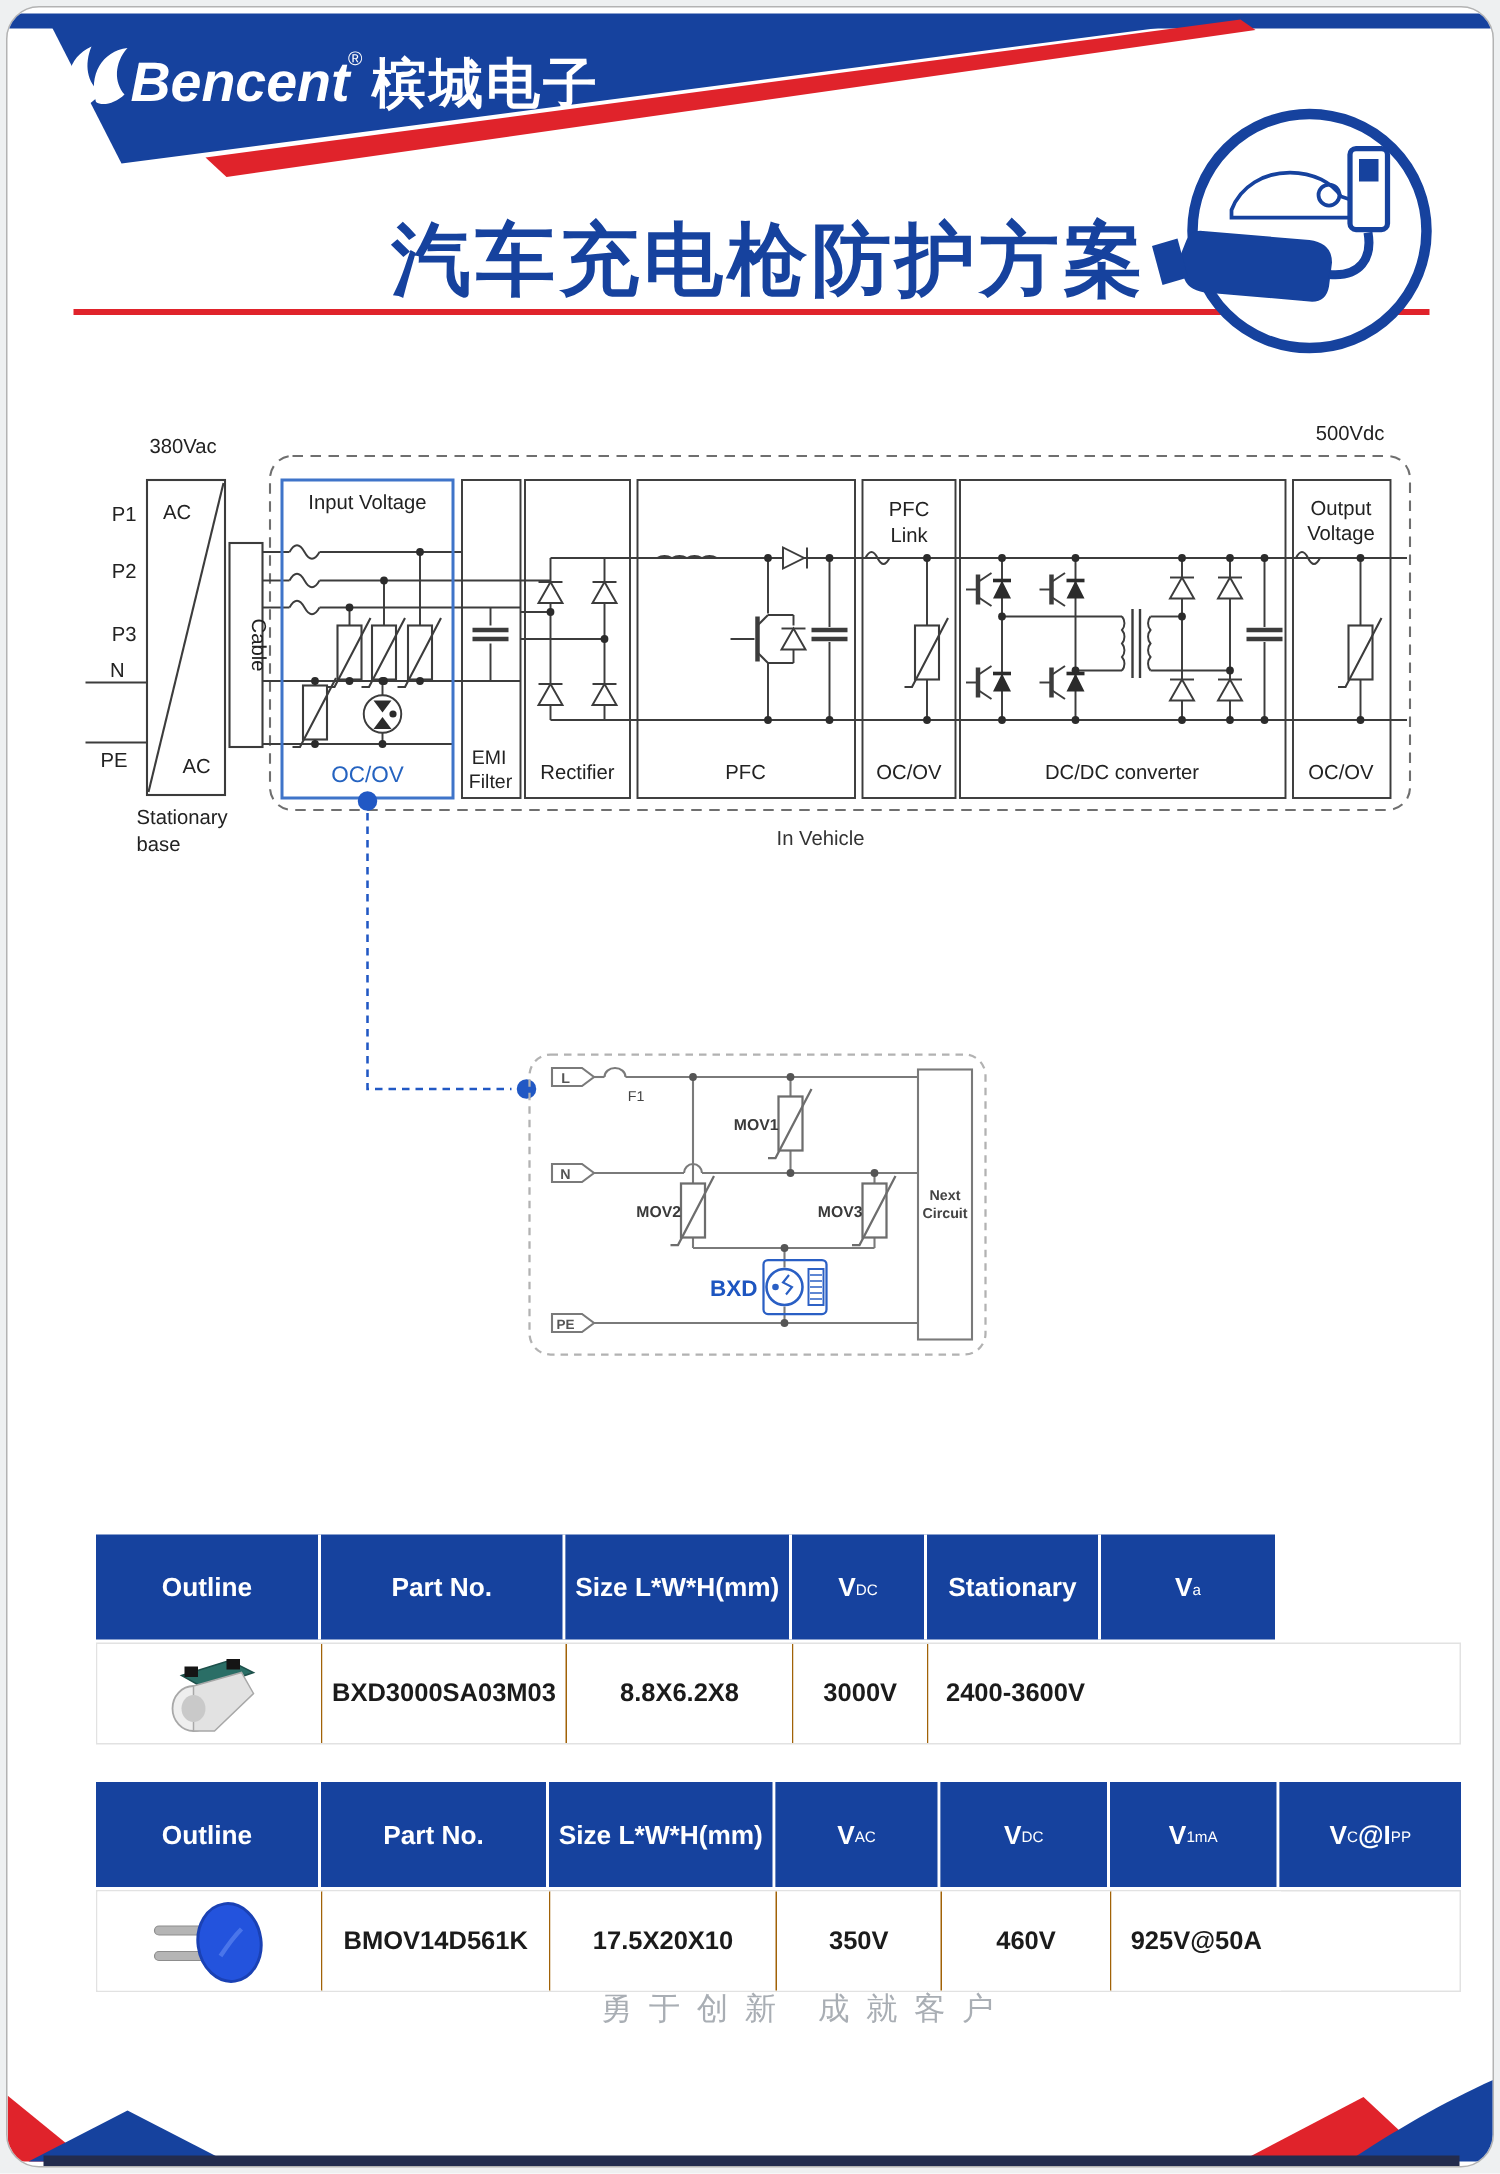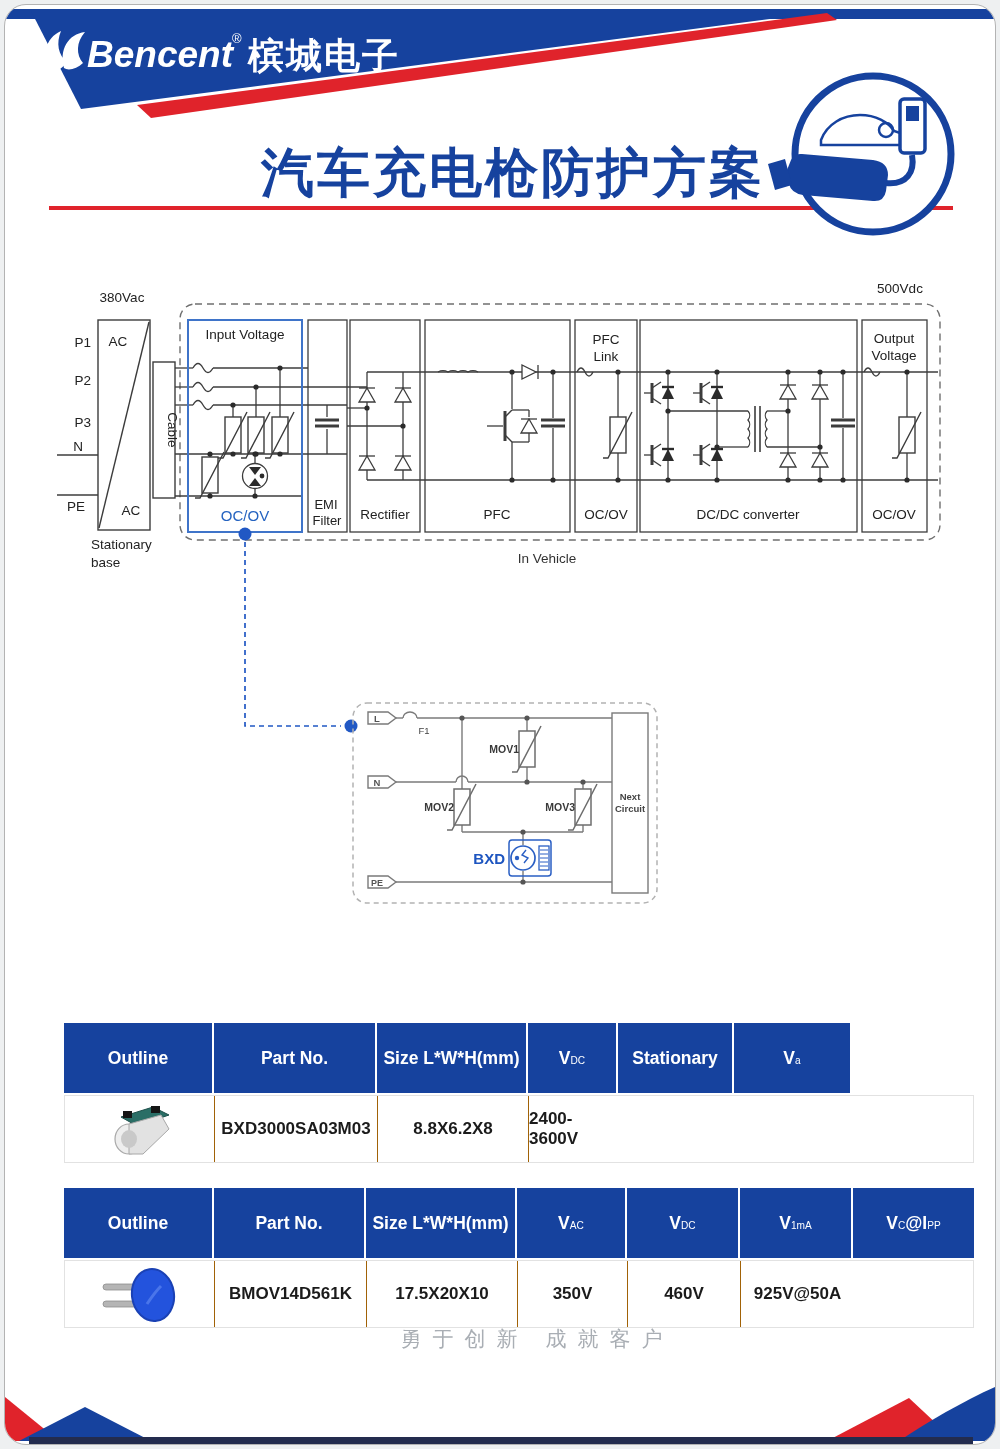--- a/index.html
+++ b/index.html
@@ -386,20 +386,21 @@
           <polygon points="22,18 54,8 70,16 38,27" fill="#2a6e66" stroke="#1d4f4a" stroke-width="1"></polygon>
           <rect x="24" y="12" width="9" height="7" fill="#151515"></rect>
           <rect x="52" y="7" width="9" height="7" fill="#151515"></rect>
           <path d="M16,40 a14,15 0 1 0 28,0 a14,15 0 1 0 -28,0 Z" fill="#eeeeee" stroke="#a8a8a8" stroke-width="1.2"></path>
           <path d="M30,25 L62,16 L70,30 L44,55 L30,55 Z" fill="#e2e2e2" stroke="#a8a8a8" stroke-width="1"></path>
           <ellipse cx="30" cy="40" rx="8" ry="9" fill="#c9c9c9"></ellipse>
         </svg>
       </div>
       <div class="td">BXD3000SA03M03</div>
       <div class="td">8.8X6.2X8</div>
+      <div class="td">3000V</div>
       <div class="td">2400-3600V</div>
     </div>
   </div>
 
   <div class="spec-table t2" style="top:1183px;">
     <div class="t-head">
       <div class="th">
           <span>Outline</span>
         </div>
       <div class="th">

